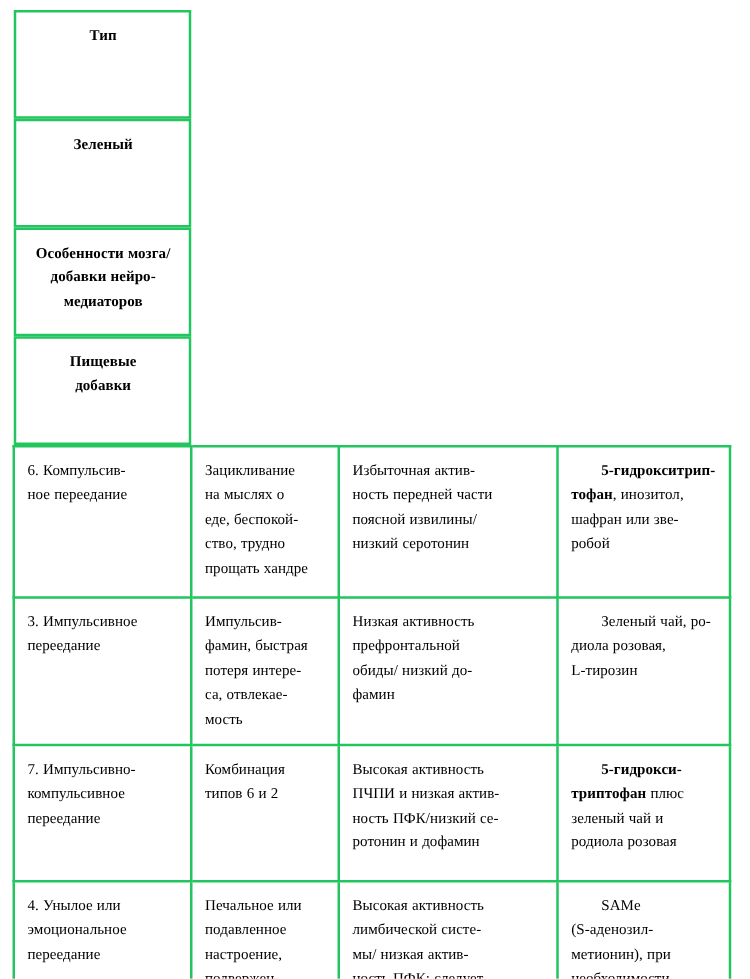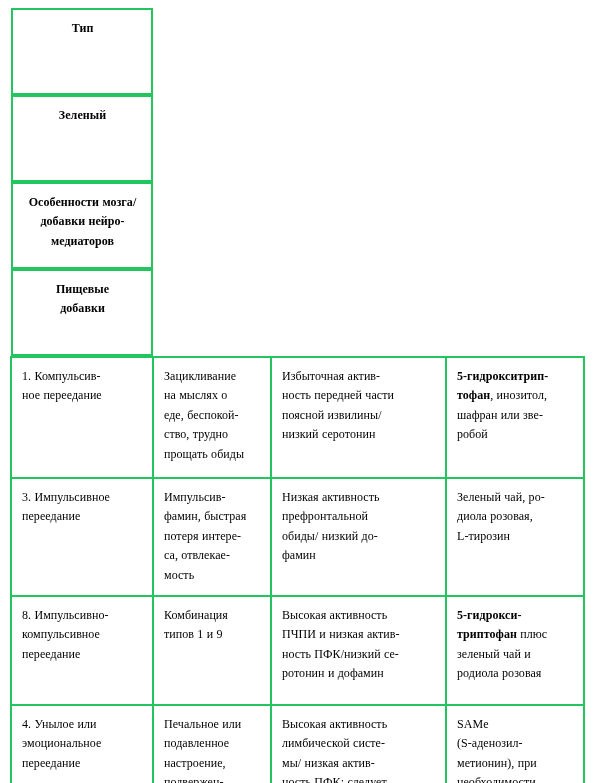--- a/index.html
+++ b/index.html
@@ -72,20 +72,21 @@
   tr.r4 td { height: 210px; }
 
   .cell-text {
     display: block;
     white-space: pre-line;
   }
 
   .cell-text b,
   .cell-text strong {
     font-weight: bold;
+    margin-left: 24px;
   }
 </style>
 </head>
 <body>
 
 <div id="page">
 
   <table class="eating-types">
     <colgroup>
       <col class="c1">
@@ -103,29 +104,29 @@
 медиаторов</th>
         <th class="cell-text">Пищевые
 добавки</th>
       </tr>
     </thead>
 
     <tbody>
 
       <tr class="r1">
         <td>
-          <span class="cell-text">1. Компульсив-
+          <span class="cell-text">6. Компульсив-
 ное переедание</span>
         </td>
         <td>
           <span class="cell-text">Зацикливание
 на мыслях о
 еде, беспокой-
 ство, трудно
-прощать обиды</span>
+прощать хандре</span>
         </td>
         <td>
           <span class="cell-text">Избыточная актив-
 ность передней части
 поясной извилины/
 низкий серотонин</span>
         </td>
         <td>
           <span class="cell-text"><b>5-гидрокситрип-
 тофан</b><span>, инозитол,
@@ -154,27 +155,27 @@
         </td>
         <td>
           <span class="cell-text"><b></b><span>Зеленый чай, ро-
 диола розовая,
 L-тирозин</span></span>
         </td>
       </tr>
 
       <tr class="r3">
         <td>
-          <span class="cell-text">8. Импульсивно-
+          <span class="cell-text">7. Импульсивно-
 компульсивное
 переедание</span>
         </td>
         <td>
           <span class="cell-text">Комбинация
-типов 1 и 9</span>
+типов 6 и 2</span>
         </td>
         <td>
           <span class="cell-text">Высокая активность
 ПЧПИ и низкая актив-
 ность ПФК/низкий се-
 ротонин и дофамин</span>
         </td>
         <td>
           <span class="cell-text"><b>5-гидрокси-
 триптофан</b><span> плюс

